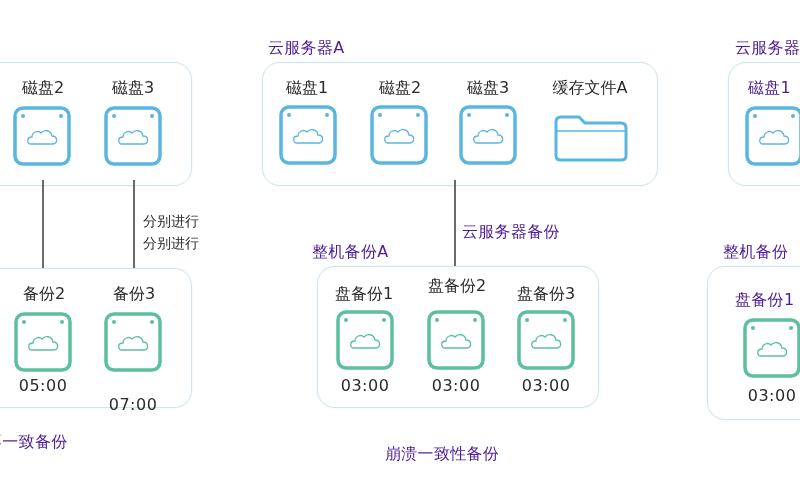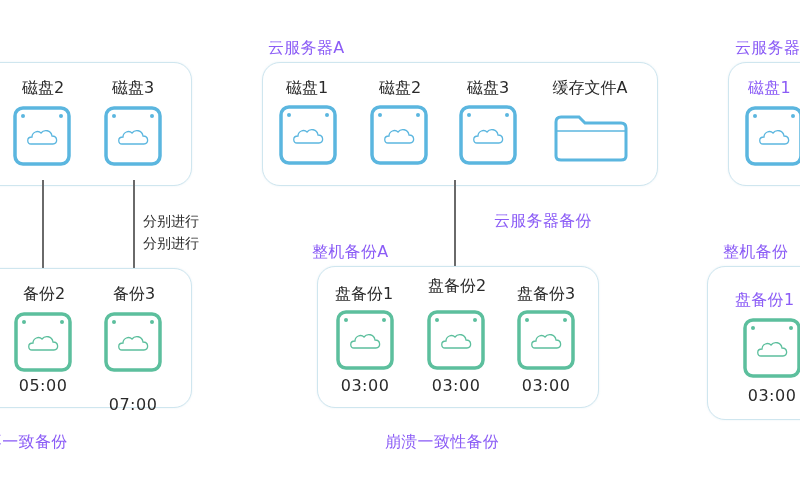--- a/index.html
+++ b/index.html
@@ -10,21 +10,21 @@
     color: #2a2a2a;
   }
   .box {
     position: absolute;
     border: 1.5px solid #cfe6ef;
     border-radius: 18px;
     background: #ffffff;
     box-shadow: 0 0 2px rgba(160,200,220,0.25);
   }
   .label {
-    position: absolute; font-size: 16px; white-space: nowrap; color: #8b5cf6;
+    position: absolute; font-size: 16px; white-space: nowrap; color: #4c1d95;
     letter-spacing: 0.3px;
   }
   .item-label { position: absolute; font-size: 16px; white-space: nowrap; text-align: center; transform: translateX(-50%); }
   .time { position: absolute; font-size: 16px; white-space: nowrap; transform: translateX(-50%); letter-spacing: 0.5px; }
   .disk { position: absolute; width: 58px; height: 60px; }
   .folder { position: absolute; width: 76px; height: 48px; }
   .arrow { position: absolute; width: 10px; }
   .arrow .line { position: absolute; left: 4px; top: 0; bottom: 6px; width: 1.5px; background: #6a6a6a; }
   .arrow .head {
     position: absolute; left: 0; bottom: 0; width: 0; height: 0;
@@ -104,41 +104,41 @@
     <use href="#disk-sym"></use>
   </svg>
 <svg class="folder" style="left:553px; top:114px; color:#5bb6df;">
     <use href="#folder-sym"></use>
   </svg>
 
 <div class="arrow" style="left:450px; top:180px; height:96px;">
     <div class="line"></div>
     <div class="head"></div>
   </div>
-<div class="label" style="left:462px; top:211px;margin-left:32px;">云服务器备份</div>
+<div class="label" style="left:462px; top:222px;">云服务器备份</div>
 
 <div class="label" style="left:312px; top:242px;">整机备份A</div>
 <div class="box" style="left:317px; top:266px; width:280px; height:140px;"></div>
 <div class="item-label" style="left:364px; top:284px;">盘备份1</div>
 <div class="item-label" style="left:457px; top:276px;">盘备份2</div>
 <div class="item-label" style="left:546px; top:284px;text-align:right;">盘备份3</div>
 <svg class="disk" style="left:336px; top:310px; color:#5cbf9d;">
     <use href="#disk-sym"></use>
   </svg>
 <svg class="disk" style="left:427px; top:310px; color:#5cbf9d;">
     <use href="#disk-sym"></use>
   </svg>
 <svg class="disk" style="left:517px; top:310px; color:#5cbf9d;">
     <use href="#disk-sym"></use>
   </svg>
 <div class="time" style="left:365px; top:376px;">03:00</div>
 <div class="time" style="left:456px; top:376px;">03:00</div>
 <div class="time" style="left:546px; top:376px;">03:00</div>
 
-<div class="label" style="left:385px; top:432px;">崩溃一致性备份</div>
+<div class="label" style="left:385px; top:444px;">崩溃一致性备份</div>
 
 <div class="label" style="left:735px; top:38px;text-align:right;">云服务器</div>
 <div class="box" style="left:728px; top:62px; width:120px; height:122px;"></div>
 <div class="label" style="left:748px; top:78px;">磁盘1</div>
 <svg class="disk" style="left:745px; top:106px; color:#5bb6df;">
     <use href="#disk-sym"></use>
   </svg>
 
 <div class="label" style="left:723px; top:242px;">整机备份</div>
 <div class="box" style="left:707px; top:266px; width:140px; height:152px;"></div>

